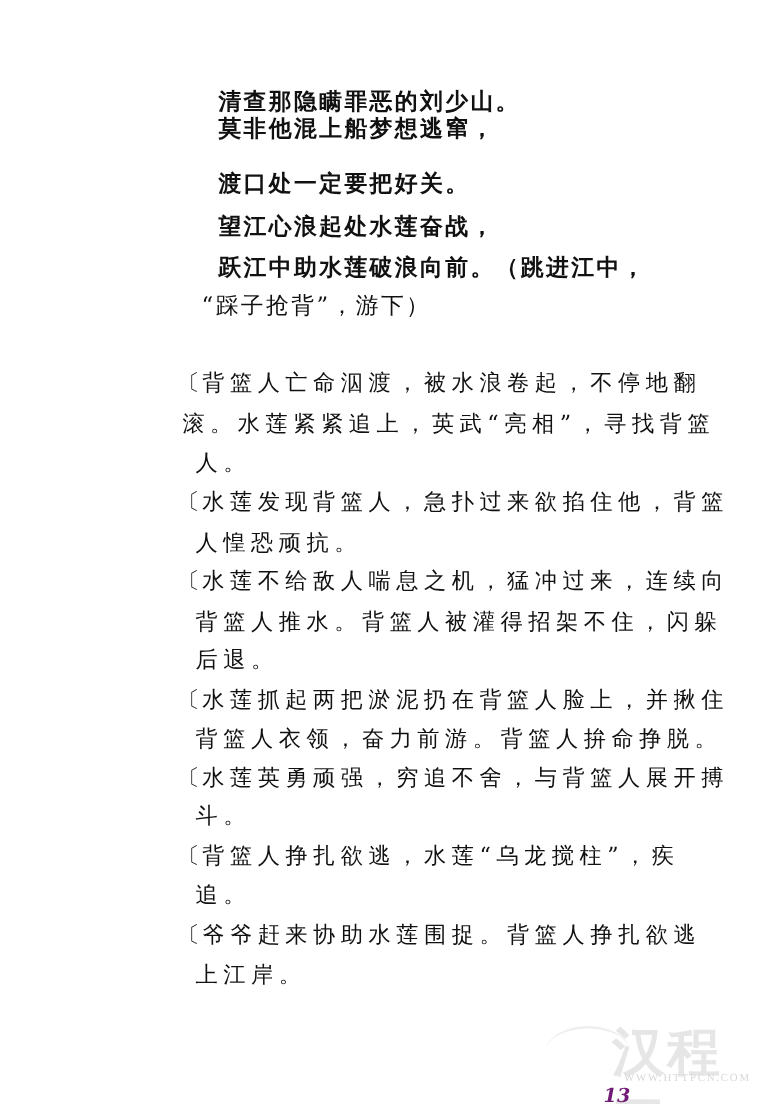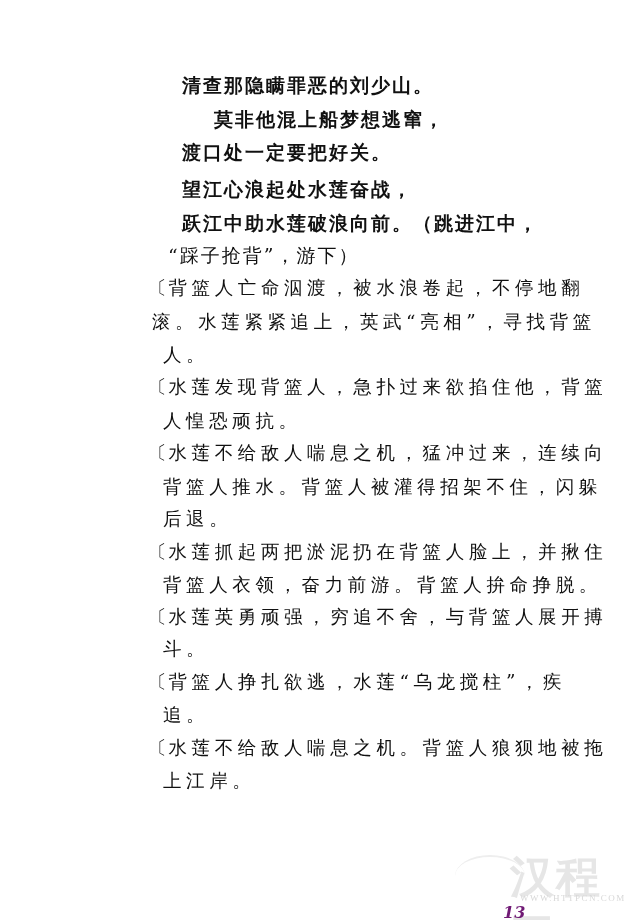--- a/index.html
+++ b/index.html
@@ -2,33 +2,33 @@
 <html><head>
   <meta charset="utf-8">
   <style>
     html, body { margin: 0; padding: 0; }
     body {
       width: 640px; height: 920px; background: #ffffff; position: relative; overflow: hidden;
       font-family: "DejaVu Serif", "Liberation Serif", serif; color: #111;
     }
     .line { position: absolute; white-space: nowrap; font-size: 19px; line-height: 22px; }
     .verse { font-weight: bold; letter-spacing: 2px; font-size: 19px; text-align: right; }
-    .dir { letter-spacing: 4.6px; font-size: 18.5px; }
+    .dir { letter-spacing: 4.6px; font-size: 18.5px; margin-top: 32px; }
     .dir .bracket { letter-spacing: 0; margin-right: 2px; }
     .page-num { position: absolute; left: 503px; top: 870px; font-size: 16px; font-weight: bold; font-style: italic; font-family: "DejaVu Serif", serif; color: #701a75; margin-top: 33px; }
     .wm { position: absolute; left: 455px; top: 848px; color: #e6e6e6; font-size: 44px; font-weight: bold; letter-spacing: 2px; font-family: "DejaVu Sans", sans-serif; }
     .wm-url { position: absolute; left: 520px; top: 893px; color: #d8d8d8; font-size: 9px; letter-spacing: 1.5px; font-family: Liberation Serif, serif; }
     .wm-wave { position: absolute; left: 455px; top: 855px; width: 70px; height: 40px; border-top: 2px solid #eeeeee; border-radius: 50% 50% 0 0; }
   </style>
 </head>
 <body>
 
 <div class="line verse" style="left:182px; top:74px;">清查那隐瞒罪恶的刘少山。</div>
-<div class="line verse" style="left:182px; top:108px;margin-left:32px;">莫非他混上船梦想逃窜，</div>
-<div class="line verse" style="left:182px; top:142px;font-family:Liberation Serif, serif;">渡口处一定要把好关。</div>
+<div class="line verse" style="left:182px; top:96px;">莫非他混上船梦想逃窜，</div>
+<div class="line verse" style="left:182px; top:142px;">渡口处一定要把好关。</div>
 <div class="line verse" style="left:182px; top:178px;">望江心浪起处水莲奋战，</div>
 <div class="line verse" style="left:182px; top:212px;">跃江中助水莲破浪向前。（跳进江中，</div>
 <div class="line verse" style="left:168px; top:244px; font-weight:normal;">“踩子抢背”，游下）</div>
 
 <div class="line dir" style="left:148px; top:277px;"><span class="bracket">〔</span><span>背篮人亡命泅渡，被水浪卷起，不停地翻</span></div>
 <div class="line dir" style="left:152px; top:311px;">滚。水莲紧紧追上，英武“亮相”，寻找背篮</div>
 <div class="line dir" style="left:163px; top:344px;">人。</div>
 
 <div class="line dir" style="left:148px; top:376px;"><span class="bracket">〔</span><span>水莲发现背篮人，急扑过来欲掐住他，背篮</span></div>
 <div class="line dir" style="left:163px; top:410px;">人惶恐顽抗。</div>
@@ -39,20 +39,20 @@
 
 <div class="line dir" style="left:148px; top:541px;"><span class="bracket">〔</span><span>水莲抓起两把淤泥扔在背篮人脸上，并揪住</span></div>
 <div class="line dir" style="left:163px; top:574px;">背篮人衣领，奋力前游。背篮人拚命挣脱。</div>
 
 <div class="line dir" style="left:148px; top:606px;"><span class="bracket">〔</span><span>水莲英勇顽强，穷追不舍，与背篮人展开搏</span></div>
 <div class="line dir" style="left:163px; top:638px;">斗。</div>
 
 <div class="line dir" style="left:148px; top:671px;"><span class="bracket">〔</span><span>背篮人挣扎欲逃，水莲“乌龙搅柱”，疾</span></div>
 <div class="line dir" style="left:163px; top:704px;">追。</div>
 
-<div class="line dir" style="left:148px; top:737px;"><span class="bracket">〔</span><span>水莲不给敌人喘息之机。背篮人狼狈地被拖</span></div>
+<div class="line dir" style="left:148px; top:737px;"><span class="bracket">〔</span><span>爷爷赶来协助水莲围捉。背篮人挣扎欲逃</span></div>
 <div class="line dir" style="left:163px; top:770px;">上江岸。</div>
 
 <div class="wm-wave"></div>
 <div class="wm" style="left:510px;">汉程网</div>
 <div class="wm-url">WWW.HTTPCN.COM</div>
 
 <div class="page-num">13</div>
 
 </body></html>

